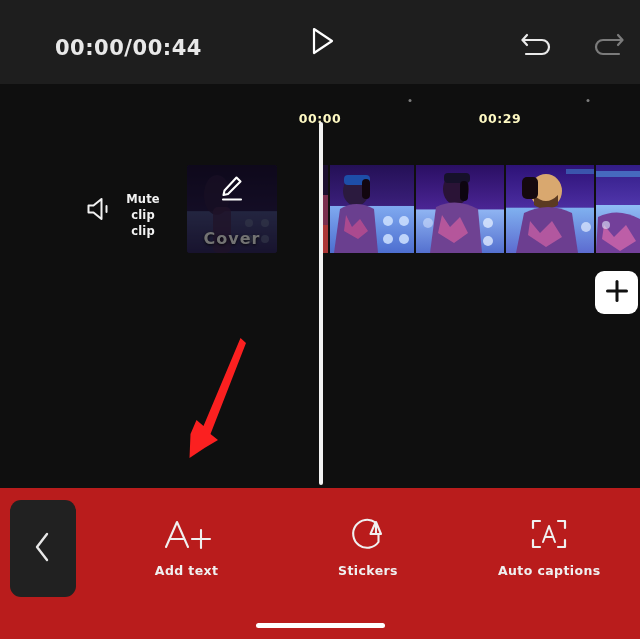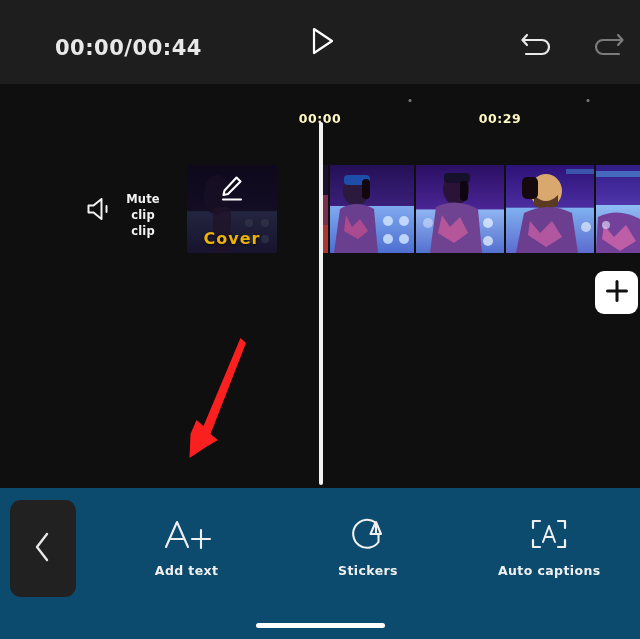--- a/index.html
+++ b/index.html
@@ -141,21 +141,21 @@
     background: rgba(8,4,20,0.32);
     display: flex;
     flex-direction: column;
     align-items: center;
     justify-content: center;
   }
   #cover-label {
     margin-top: 20px;
     font-size: 16px;
     font-weight: 700;
-    color: #eab308;
+    color: #737373;
     letter-spacing: 1px;
     text-shadow: 0 1px 3px rgba(0,0,0,.8);
   }
 
   
   #video-clip {
     position: absolute;
     left: 322px; top: 0px;
     width: 318px; height: 88px;
     overflow: hidden;
@@ -186,21 +186,21 @@
     left: 170px; top: 330px;
     width: 90px; height: 140px;
     z-index: 35;
   }
 
   
   #bottom-bar {
     position: absolute;
     left: 0; top: 488px;
     width: 640px; height: 151px;
-    background: #0c4a6e;
+    background: #b91c1c;
   }
   #back-button {
     position: absolute;
     left: 10px; top: 12px;
     width: 66px; height: 97px;
     background: #212121;
     border-radius: 11px;
     display: flex; align-items: center; justify-content: center;
   }
   #tool-list {

